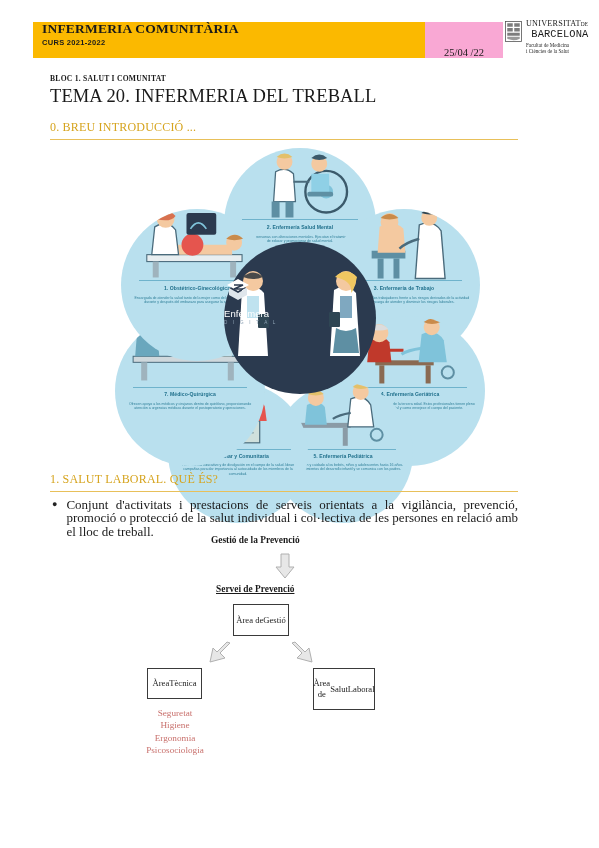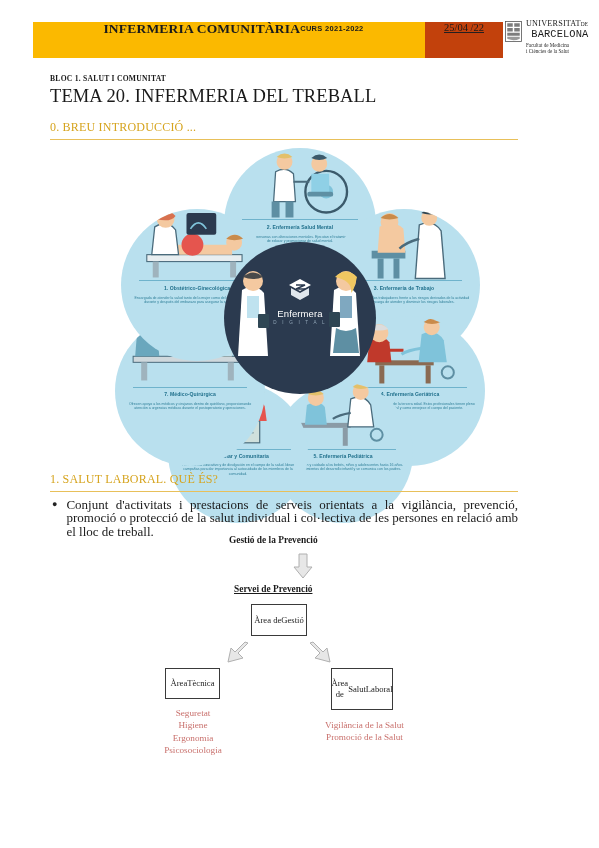--- a/index.html
+++ b/index.html
@@ -8,22 +8,22 @@
     background:#ffffff;
     font-family:"Liberation Serif", serif;
     color:#231f20;
     position:relative;
     overflow:hidden;
   }
   .page{position:absolute;inset:0;}
 
   
   .hdr{position:absolute;left:33px;top:22px;width:470px;height:36px;display:flex;}
-  .hdr-left{flex:0 0 392px;background:#fbb900;display:flex;flex-direction:row;justify-content:center;padding-left:9px;box-sizing:border-box;}
-  .hdr-right{flex:1 1 auto;background:#c2410c;display:flex;align-items:flex-start;justify-content:center;text-decoration:underline;}
+  .hdr-left{flex:0 0 392px;background:#fbb900;display:flex;flex-direction:column;padding-left:9px;box-sizing:border-box;}
+  .hdr-right{flex:1 1 auto;background:#f9a8d4;display:flex;align-items:flex-end;justify-content:center;}
   .hdr-title{font-family:"Liberation Serif",serif;font-weight:bold;font-size:13.5px;letter-spacing:.2px;color:#1a1a1a;line-height:1.05;}
   .hdr-sub{font-family:"Liberation Sans",sans-serif;font-weight:bold;font-size:7.5px;letter-spacing:.3px;color:#1a1a1a;margin-top:2px;}
   .hdr-date{font-family:"Liberation Serif",serif;font-size:10.5px;color:#1a1a1a;}
 
   
   .logo{position:absolute;left:505px;top:20px;width:88px;height:40px;display:flex;align-items:flex-start;gap:4px;}
   .logo-crest{width:17px;height:21px;flex:0 0 17px;margin-top:1px;}
   .logo-txt{display:flex;flex-direction:column;line-height:1;}
   .logo-l1{font-family:"Liberation Serif",serif;font-size:8.2px;letter-spacing:.2px;color:#1b1b1b;}
   .logo-l1 .sm{font-size:5.4px;}
@@ -43,26 +43,26 @@
 
   
   .info{position:absolute;left:113px;top:148px;width:374px;height:305px;}
   .lobe{position:absolute;border-radius:50%;background:#b9e0ee;overflow:hidden;}
   .lobe .art{position:absolute;left:0;right:0;top:0;height:47%;}
   .lobe-h{position:absolute;left:4%;right:4%;font-family:"Liberation Sans",sans-serif;font-weight:bold;font-size:5.1px;color:#1f6f8b;text-align:center;letter-spacing:.05px;}
   .lobe-b{position:absolute;left:6%;right:6%;font-family:"Liberation Sans",sans-serif;font-size:3.55px;line-height:4.6px;color:#2f7f99;text-align:center;}
   .hrule{position:absolute;height:.7px;background:#6fb3cc;left:12%;right:12%;}
   .center{position:absolute;left:111px;top:94px;width:152px;height:152px;border-radius:50%;background:#2b3a4f;}
   .c-title{position:absolute;left:0;right:0;bottom:26px;text-align:center;font-family:"Liberation Sans",sans-serif;font-weight:bold;font-size:11.6px;line-height:12.6px;color:#ffffff;letter-spacing:.2px;}
-  .c-logo{position:absolute;left:0;right:0;top:34px;text-align:center;}
+  .c-logo{position:absolute;left:0;right:0;top:34px;}
   .c-logo-name{font-family:"Liberation Sans",sans-serif;font-size:9.5px;color:#ffffff;letter-spacing:.1px;margin-top:2px;}
   .c-logo-sub{font-family:"Liberation Sans",sans-serif;font-size:4.6px;color:#8fa3b5;letter-spacing:2.2px;margin-top:1px;}
 
   
-  .flow{position:absolute;left:136px;top:535px;width:340px;height:230px;}
+  .flow{position:absolute;left:118px;top:535px;width:340px;height:230px;}
   .flow-lbl{position:absolute;font-family:"Liberation Serif",serif;font-weight:bold;font-size:9.4px;color:#1a1a1a;white-space:nowrap;}
   .fbox{position:absolute;border:1.3px solid #3a3a3a;background:#fff;display:flex;align-items:center;justify-content:center;text-align:center;font-family:"Liberation Serif",serif;font-size:8.6px;line-height:11px;color:#1a1a1a;box-sizing:border-box;}
   .fred{position:absolute;font-family:"Liberation Serif",serif;font-size:9.2px;line-height:12.4px;color:#c9716d;text-align:center;white-space:nowrap;}
   .arw{position:absolute;}
 </style>
 </head>
 <body>
 
 <div class="page">
 
@@ -308,19 +308,15 @@
         <div>Laboral</div>
       </div>
 
     <div class="fred" style="left:7px;top:172px;width:100px;">
       <div>Seguretat</div>
       <div>Higiene</div>
       <div>Ergonomia</div>
       <div>Psicosociologia</div>
     </div>
 
-    <div class="fred" style="left:176px;top:184px;width:105px;">
-      <div>Vigilància de la Salut</div>
-      <div>Promoció de la Salut</div>
-    </div>
   </div>
 
 </div>
 
 </body></html>

